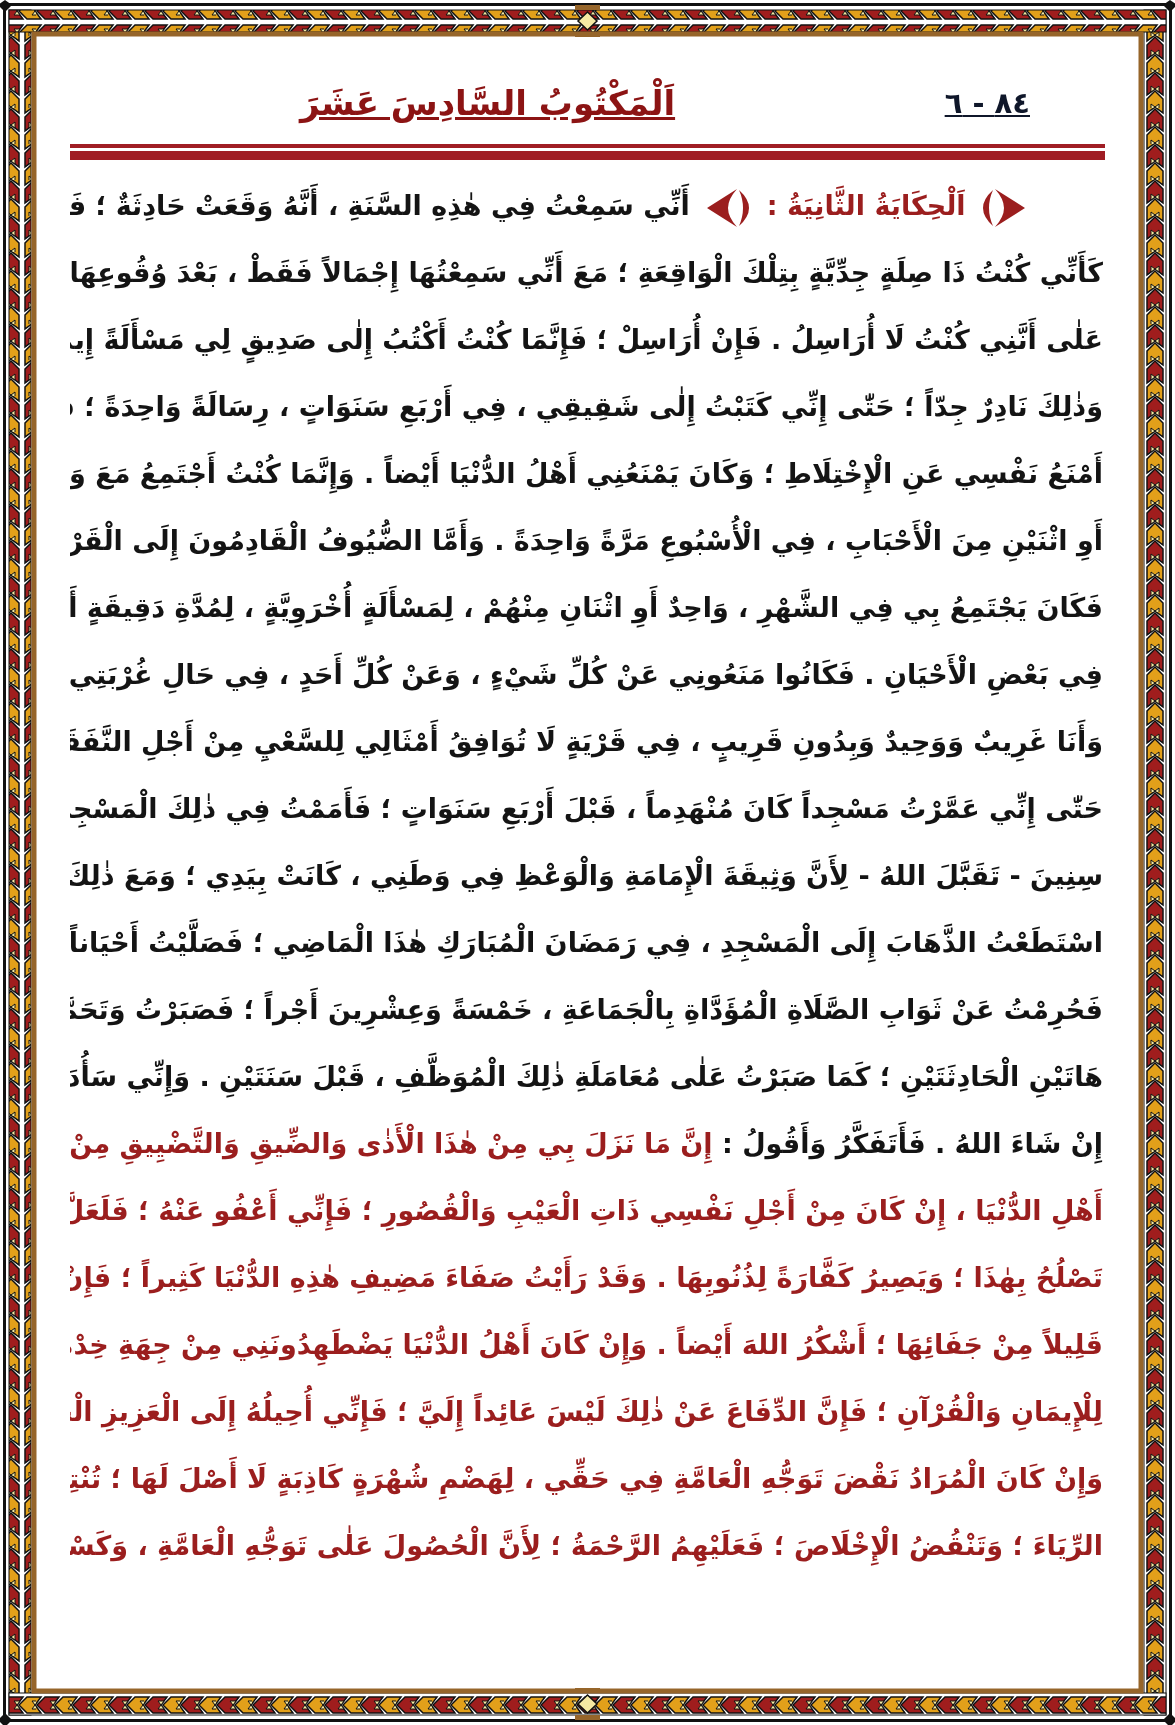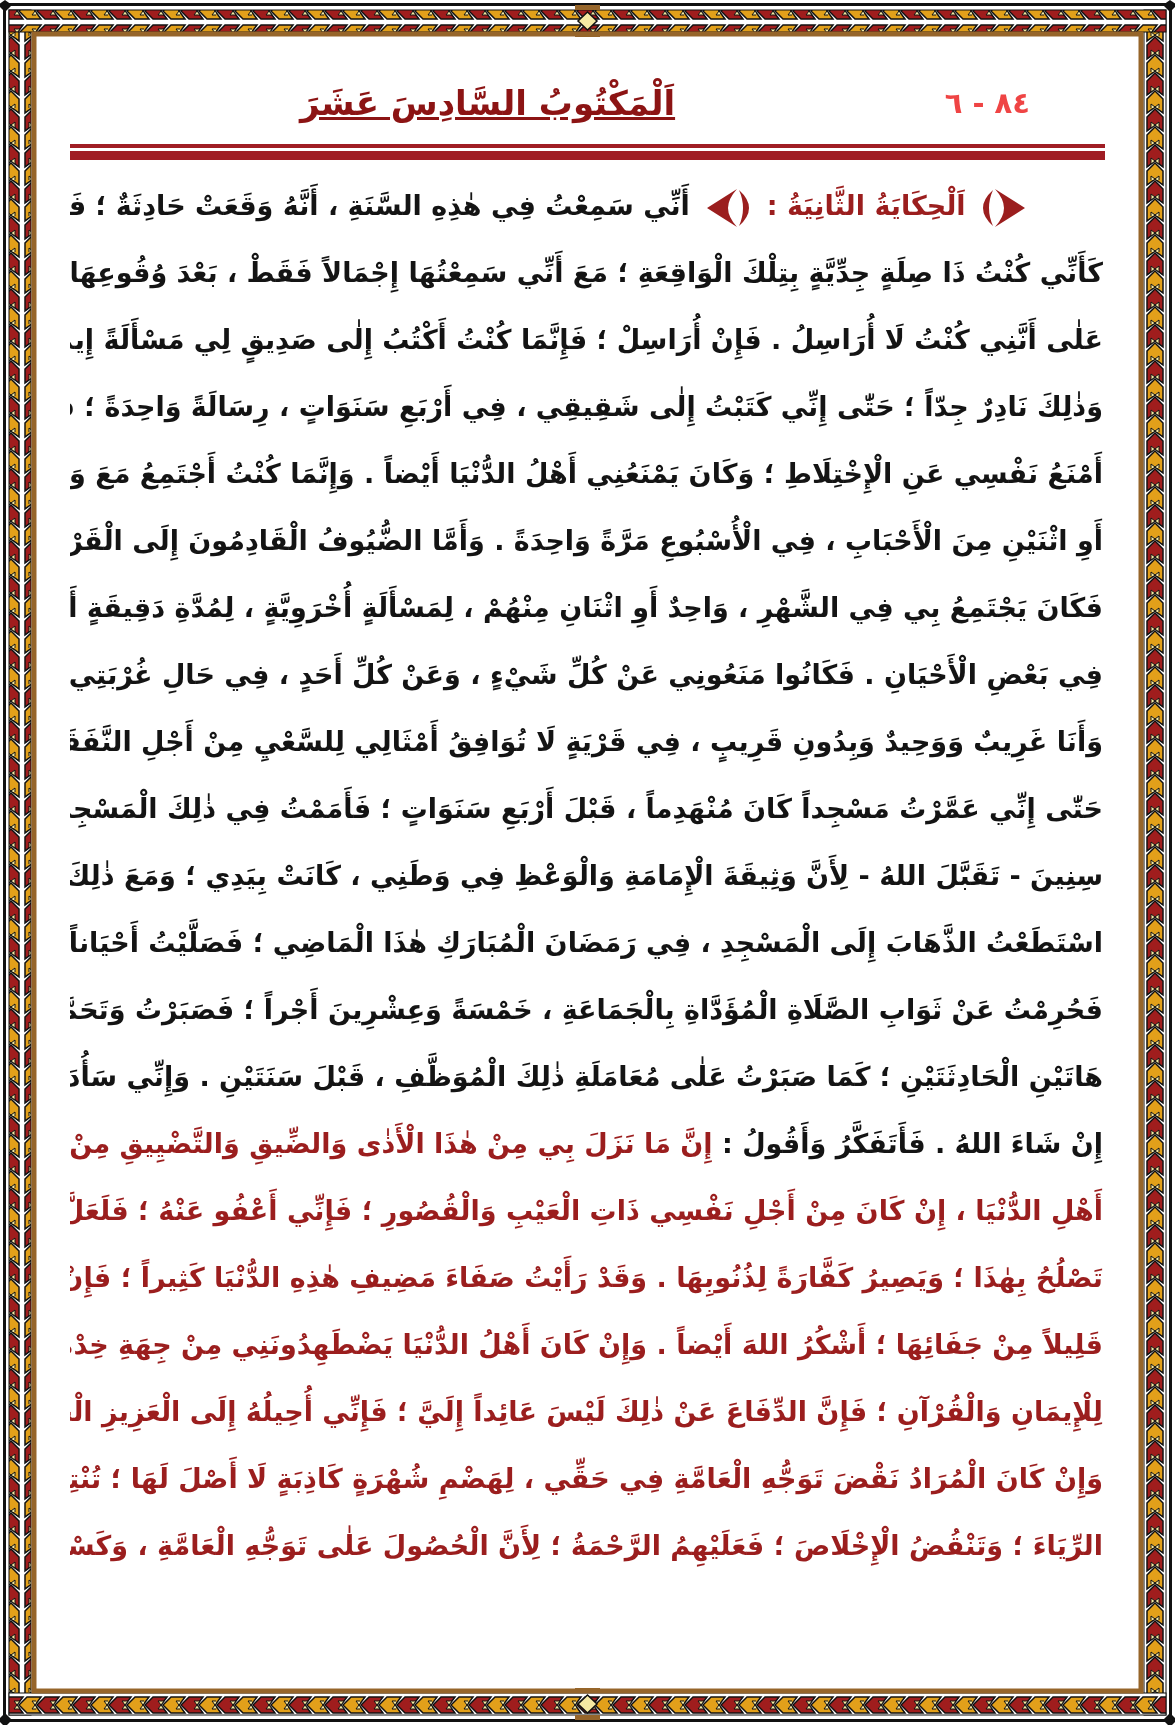--- a/index.html
+++ b/index.html
@@ -14,22 +14,22 @@
 
   .header { position:absolute; top:0; left:0; right:0; height:140px; }
   .title {
     position:absolute; top:72px; left:280px; right:480px;
     margin:11px; text-align:center;
     font-size:34px; font-weight:bold; color:#8C1414;
     direction:rtl; white-space:nowrap;text-decoration:underline;
   }
   .pagenum {
     position:absolute; top:86px; right:145px;
-    font-size:29px; font-weight:bold; color:#ef4444;
-    direction:rtl; white-space:nowrap; letter-spacing:4px;
+    font-size:29px; font-weight:bold; color:#0f172a;
+    direction:rtl; white-space:nowrap; letter-spacing:4px;text-decoration:underline;
   }
 
   .rule { position:absolute; top:144px; left:70px; right:70px; }
   .rule-thin  { height:4px; background:#A01D24; }
   .rule-gap   { height:3px; }
   .rule-thick { height:9px; background:#A01D24; }
 
   .body {
     position:absolute; top:172px; left:70px; right:72px;
     direction:rtl;

